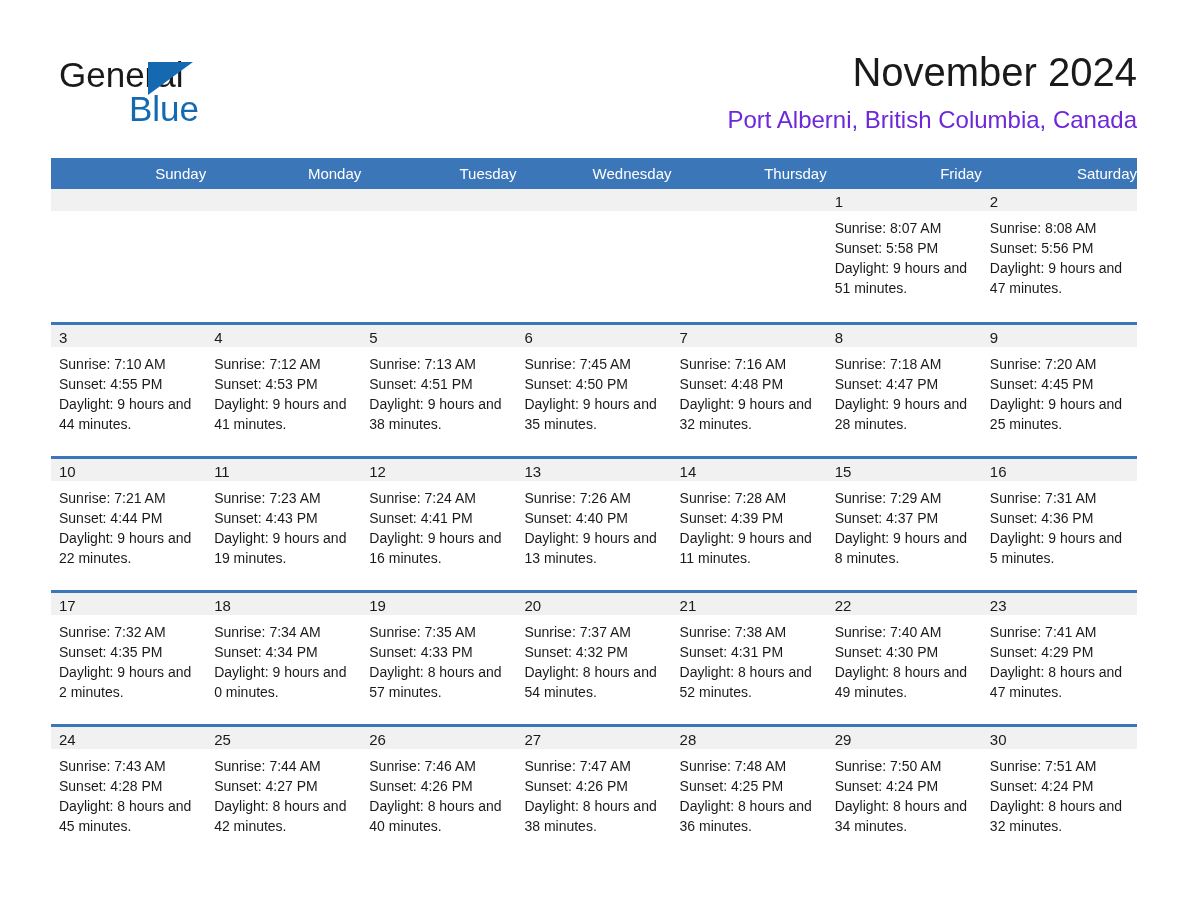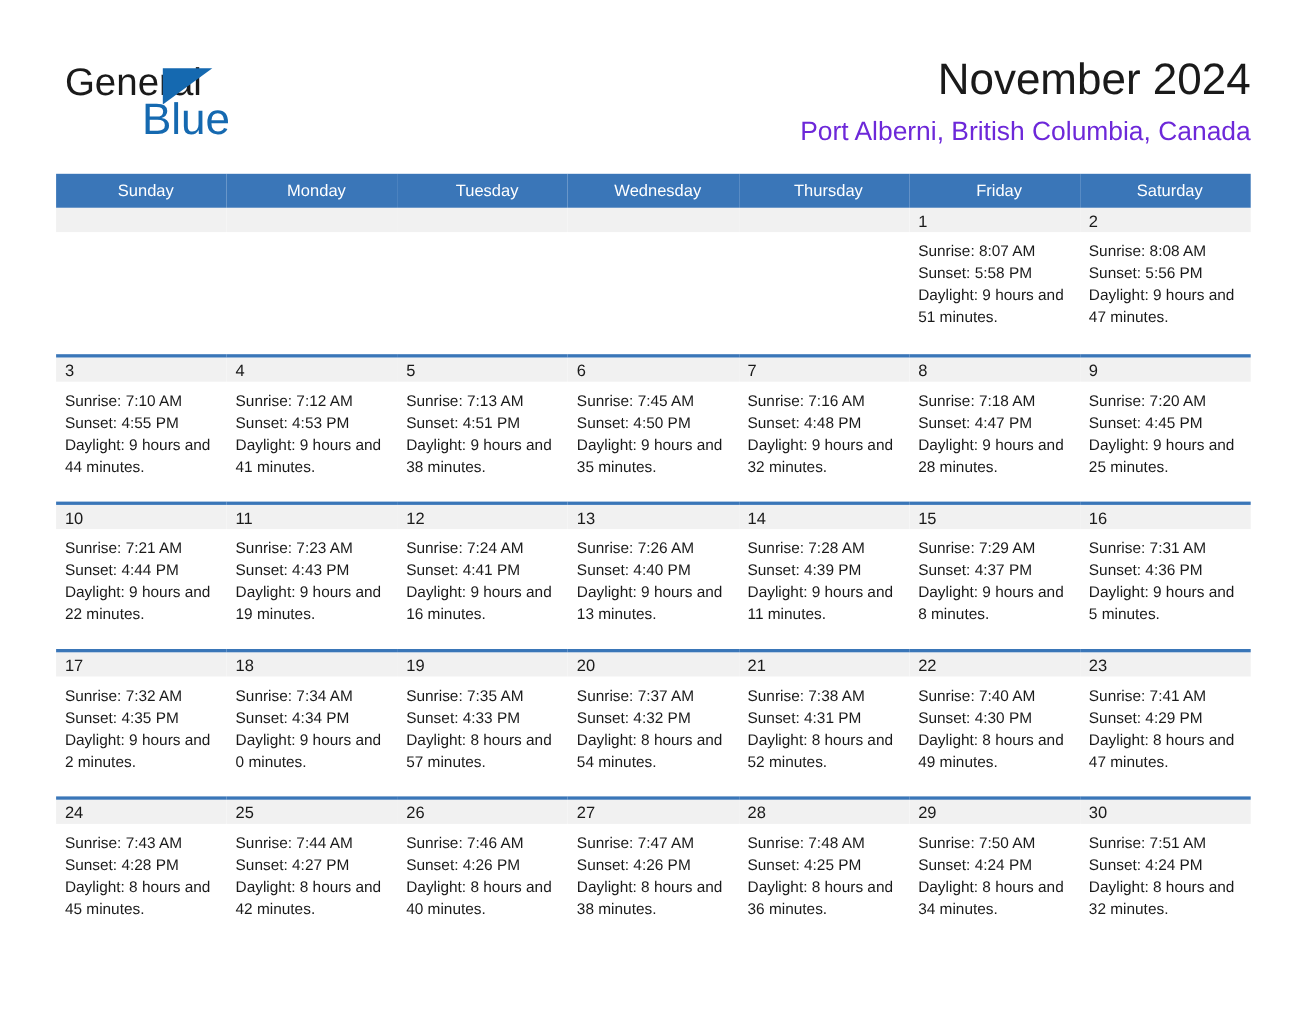--- a/index.html
+++ b/index.html
@@ -55,21 +55,21 @@
     top: 7px;
     width: 0;
     height: 0;
     border-left: 45px solid #1569b0;
     border-bottom: 33px solid transparent;
   }
   .logo-blue {
     position: absolute;
     left: 70px;
     top: 34px;
-    font-size: 40px;
+    font-size: 35px;
     line-height: 40px;
     color: #1569b0;
     font-family: "Liberation Sans", sans-serif;
   }
 
   .title-block {
     position: absolute;
     right: 51px;
     top: 48px;
     text-align: right;
@@ -101,21 +101,21 @@
     border-collapse: collapse;
     table-layout: fixed;
   }
   .calendar col { width: 155.14px; }
 
   .calendar thead th {
     background: #3a76b8;
     color: #ffffff;
     font-size: 15px;
     font-weight: normal;
-    text-align: center;
+    text-align: right;
     padding: 6px 0 7px 8px;
     height: 18px;
     vertical-align: middle;
   }
 
   .calendar tbody tr { height: 134px; }
 
   .calendar td {
     vertical-align: top;
     padding: 0;

